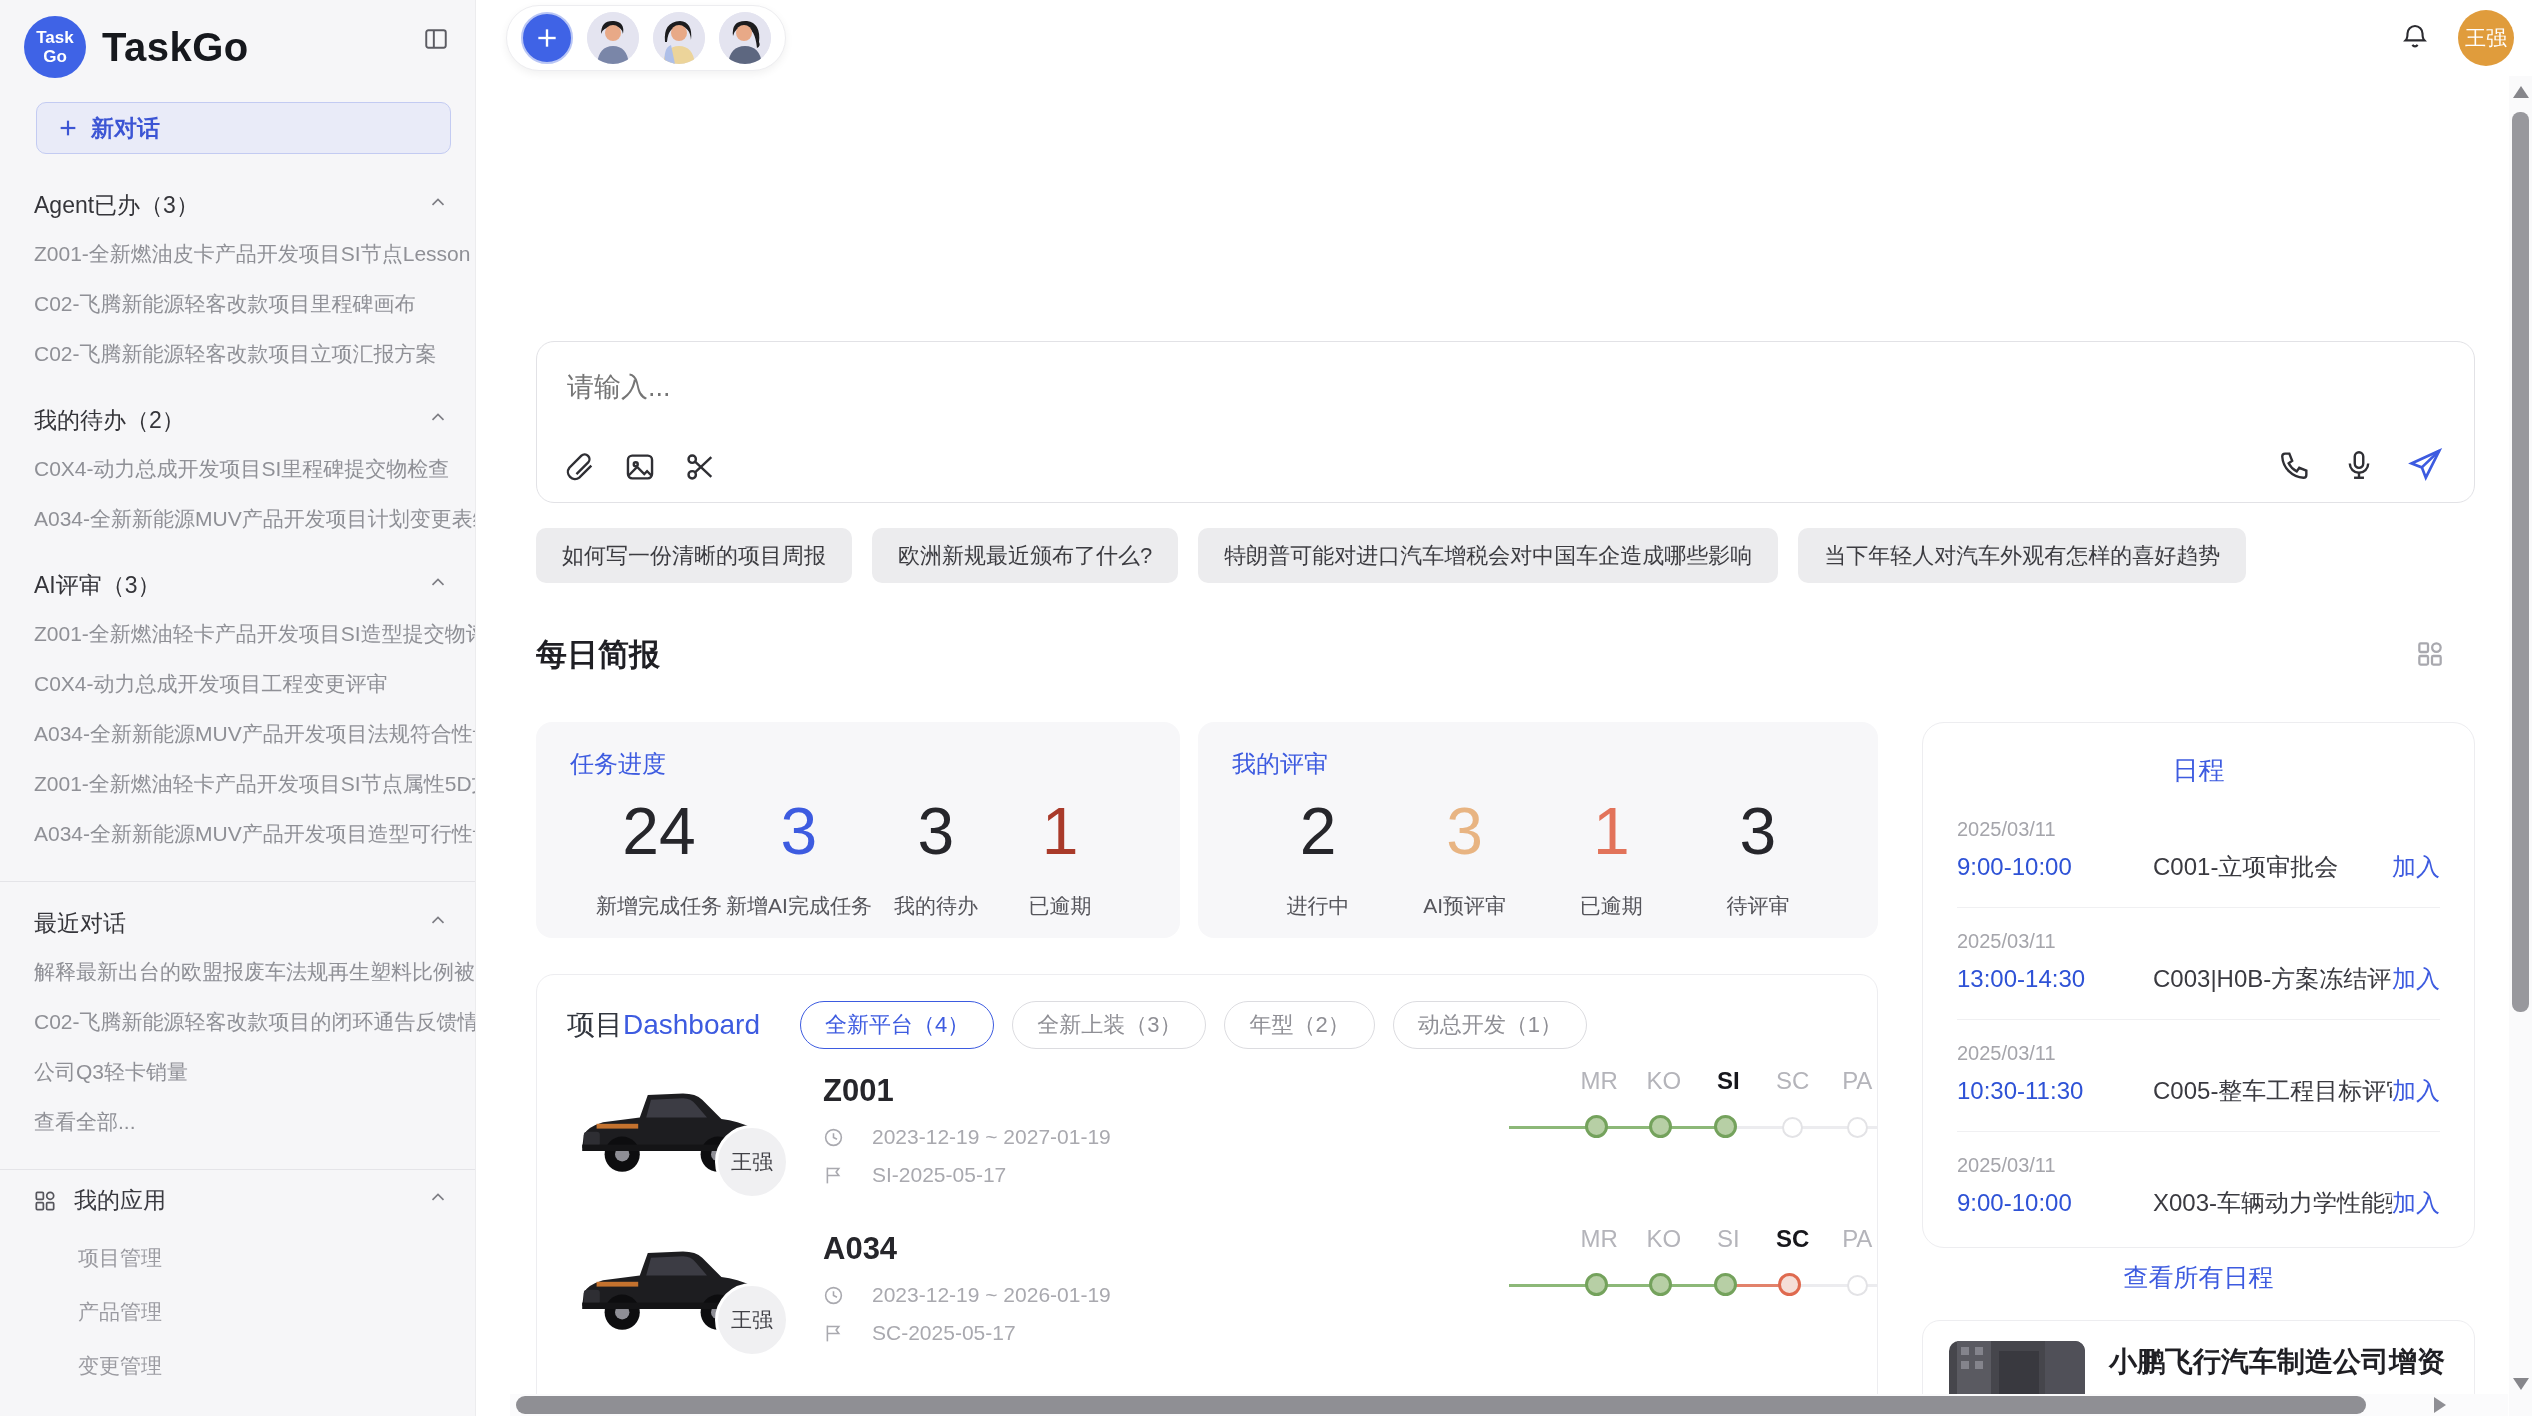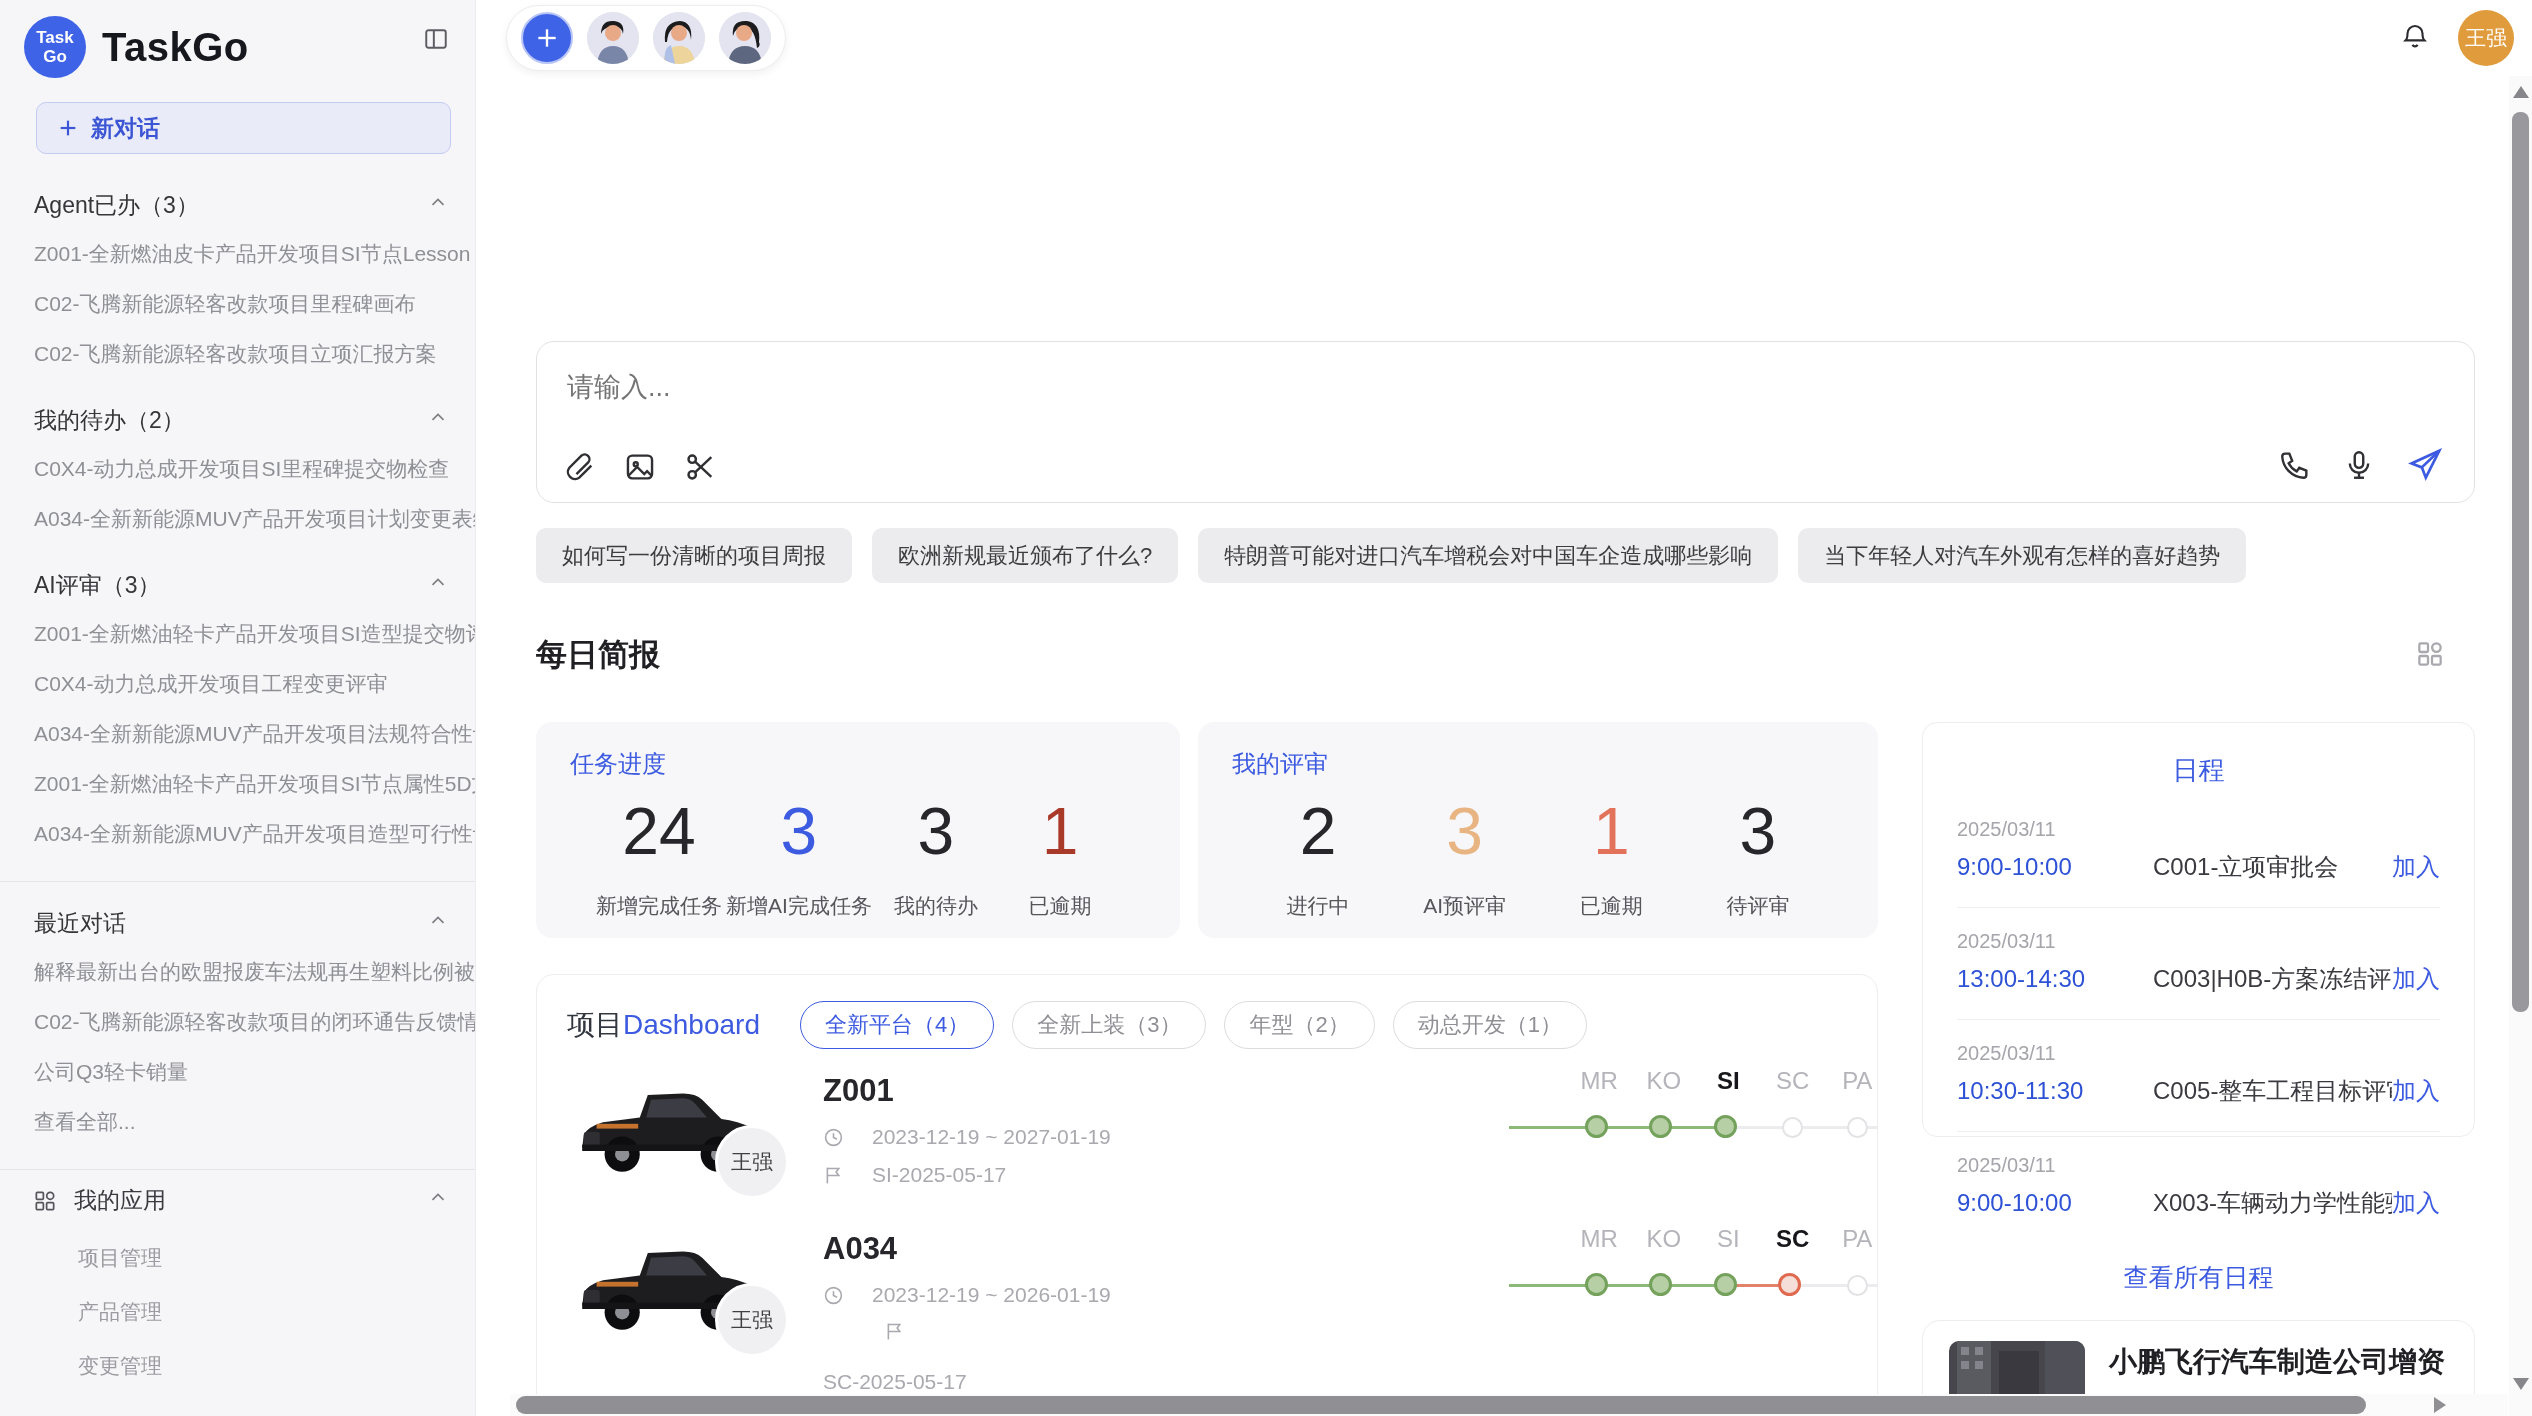--- a/index.html
+++ b/index.html
@@ -94,22 +94,22 @@
   .ms-labels { display:flex; }
   .ms-lab { width:64.5px; text-align:center; font-size:24px; color:#b4b4ba; }
   .ms-lab.cur { color:#17171c; font-weight:bold; }
   .ms-track { position:relative; height:30px; margin-top:18px; }
   .seg { position:absolute; height:3px; top:13px; }
   .dot { position:absolute; top:4px; width:21px; height:21px; border-radius:50%; background:#fff; border:2px solid #e3e3e6; }
   .dot.done { width:23px; height:23px; top:2px; background:#b7cfa5; border:3px solid #74a25c; }
   .dot.over { width:23px; height:23px; top:2px; background:#f5ded7; border:3px solid #df6a4f; }
 
   
-  .sched { position:absolute; left:1922px; top:722px; width:553px; height:415px;
-    background:#fff; border:1px solid #ededf0; border-radius:15px; }
+  .sched { position:absolute; left:1922px; top:722px; width:553px; height:526px;
+    background:#fff; border:1px solid #ededf0; border-radius:22px; }
   .sched-title { text-align:center; font-size:26px; color:#3d5be0; padding-top:30px; }
   .sched-items { padding:8px 34px 0 34px; }
   .sched-item { padding:22px 0 24px 0; border-bottom:1px solid #f0f0f2; }
   .sched-item:last-child { border-bottom:none; }
   .s-date { font-size:20px; color:#a5a5ab; margin-bottom:10px; }
   .s-row { display:flex; align-items:center; }
   .s-time { font-size:24px; color:#2e52d6; width:196px; }
   .s-name { font-size:24px; color:#3a3a40; flex:1; white-space:nowrap; overflow:hidden; }
   .s-join { font-size:24px; color:#3d5be0; cursor:pointer; }
   .sched-all { text-align:center; font-size:25px; color:#3d5be0; padding-top:18px; cursor:pointer; }
@@ -448,21 +448,21 @@
           <div class="pcode">A034</div>
           <div class="pmeta" style="top: 58px;">
             <span style="display: flex;">
               <svg width="21" height="21" viewBox="0 0 24 24" fill="none" stroke="currentColor" stroke-width="1.8">
                 <circle cx="12" cy="12" r="9"></circle>
                 <polyline points="12,7 12,12 16,14"></polyline>
               </svg>
             </span>
             <span>2023-12-19 ~ 2026-01-19</span>
           </div>
-          <div class="pmeta" style="top: 96px; flex-direction: column;">
+          <div class="pmeta" style="top: 96px;">
             <span style="display: flex;">
               <svg width="21" height="21" viewBox="0 0 24 24" fill="none" stroke="currentColor" stroke-width="1.8">
                 <line x1="5" y1="3" x2="5" y2="21"></line>
                 <path d="M5 4 h13 l-3 4 3 4 H5"></path>
               </svg>
             </span>
             <span>SC-2025-05-17</span>
           </div>
           <div class="ms">
             <div class="ms-labels">

